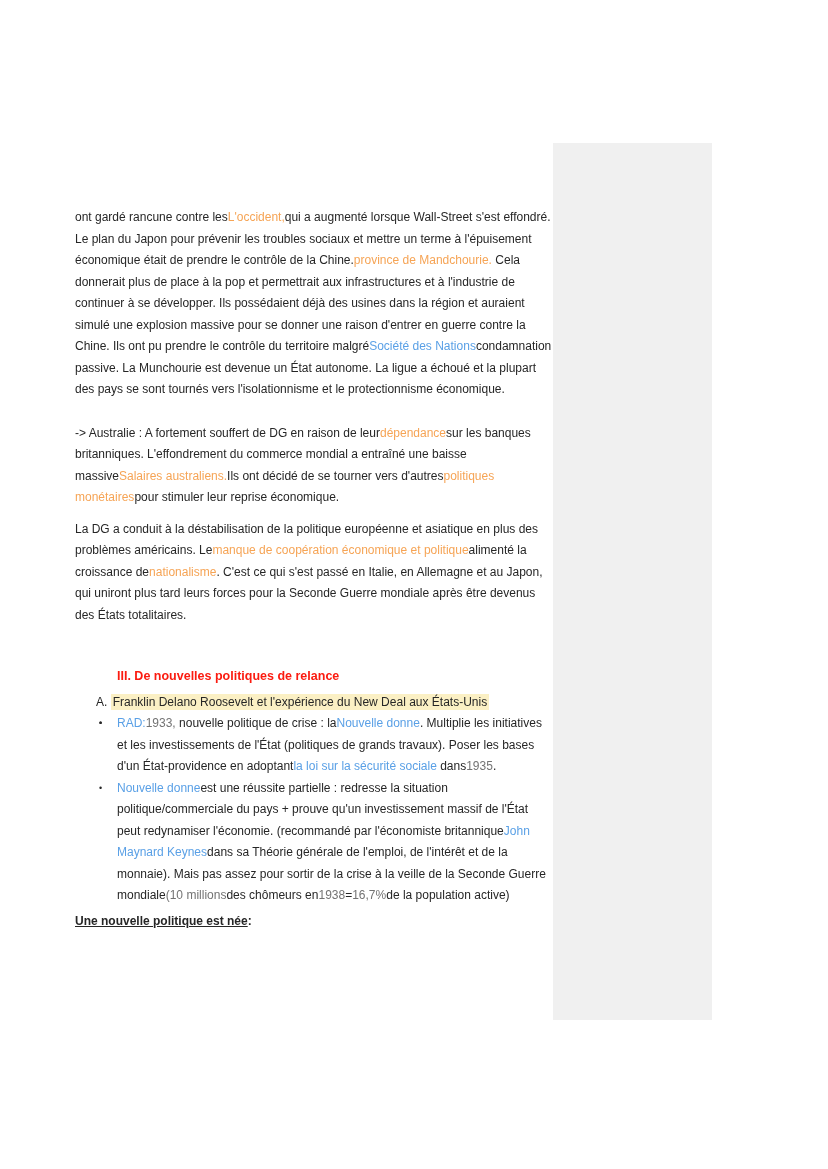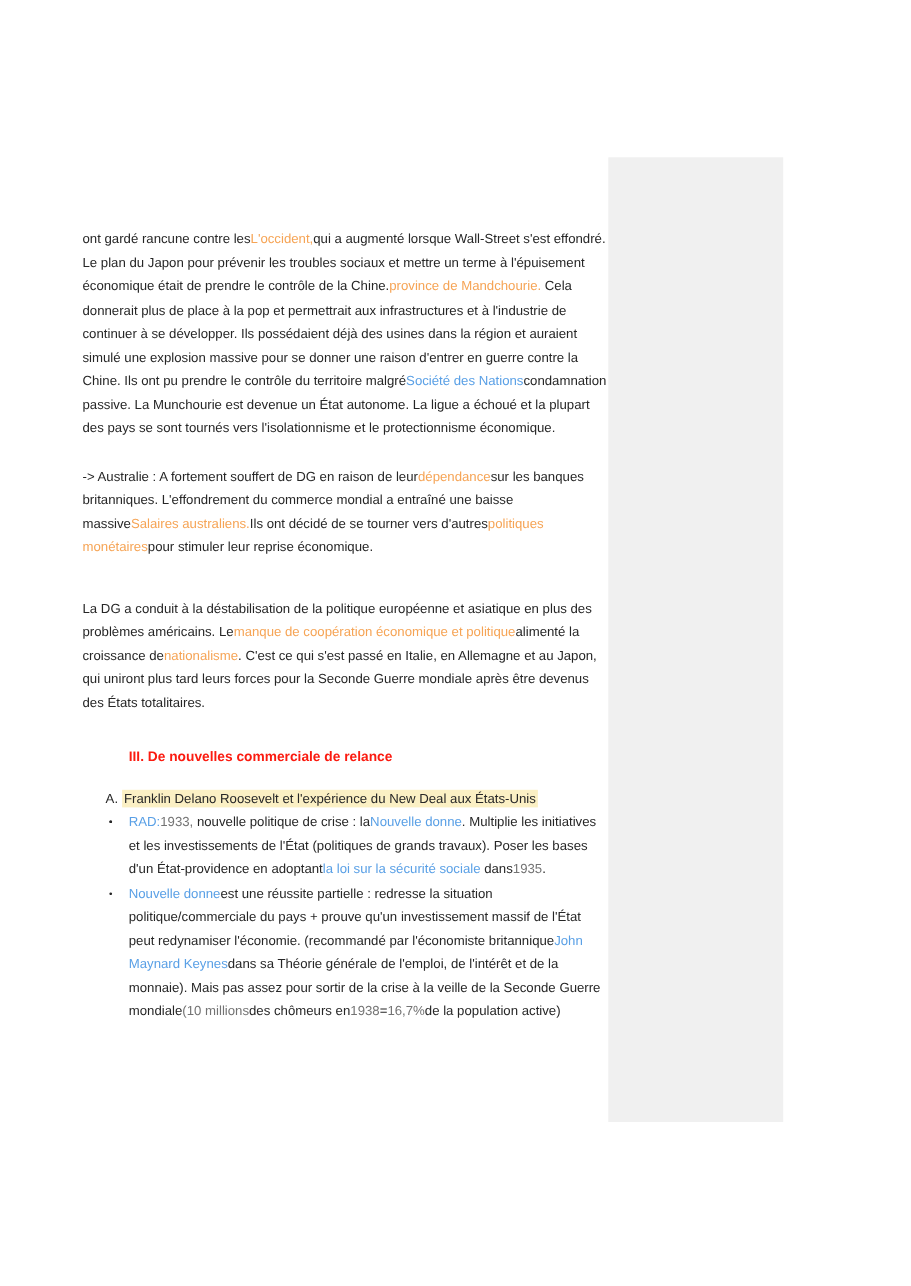--- a/index.html
+++ b/index.html
@@ -24,32 +24,32 @@
   }
   .content {
     position: absolute;
     left: 75px; top: 207px;
     width: 477px;
     font-size: 12px;
     line-height: 21.5px;
     color: #262626;
   }
   .para { margin: 0 0 22px 0; }
-  .para.gap-md { margin-bottom: 34px; }
-  .para.gap-lg { margin-bottom: 28px; }
+  .para.gap-md { margin-bottom: 10px; }
+  .para.gap-lg { margin-bottom: 40px; }
   .orange { color: #f6a455; }
   .blue   { color: #5aa0e6; }
   .pink   { color: #737373; }
   .heading {
     color: #fb1b10;
     font-weight: 700;
     font-size: 12.5px;
     margin: 0 0 0 42px;
   }
-  .section-a { margin: 16px 0 0 21px; }
+  .section-a { margin: 4px 0 0 21px; }
   .hl { background: #fbf0c4; padding: 1px 2px; }
   .bullets { list-style: none; margin: 0; padding: 0; }
   .bullet { position: relative; padding-left: 42px; margin: 0; }
   .marker {
     position: absolute;
     left: 24px; top: 0;
     font-size: 9px;
     line-height: 21.5px;
     color: #262626;
   }
@@ -63,25 +63,26 @@
   <div class="side-panel"></div>
 
   <div class="content">
 
     <p class="para"><span>ont gardé rancune contre les</span><span class="orange">L'occident,</span><span>qui a augmenté lorsque Wall-Street s'est effondré. Le plan du Japon pour prévenir les troubles sociaux et mettre un terme à l'épuisement économique était de prendre le contrôle de la Chine.</span><span class="orange">province de Mandchourie.</span><span> Cela donnerait plus de place à la pop et permettrait aux infrastructures et à l'industrie de continuer à se développer. Ils possédaient déjà des usines dans la région et auraient simulé une explosion massive pour se donner une raison d'entrer en guerre contre la Chine. Ils ont pu prendre le contrôle du territoire malgré</span><span class="blue">Société des Nations</span><span>condamnation passive. La Munchourie est devenue un État autonome. La ligue a échoué et la plupart des pays se sont tournés vers l'isolationnisme et le protectionnisme économique.</span></p>
 
     <p class="para gap-md"><span>-&gt; Australie : A fortement souffert de DG en raison de leur</span><span class="orange">dépendance</span><span>sur les banques britanniques. L'effondrement du commerce mondial a entraîné une baisse massive</span><span class="orange">Salaires australiens.</span><span>Ils ont décidé de se tourner vers d'autres</span><span class="orange">politiques monétaires</span><span>pour stimuler leur reprise économique.</span></p>
 
     <p class="para gap-lg"><span>La DG a conduit à la déstabilisation de la politique européenne et asiatique en plus des problèmes américains. Le</span><span class="orange">manque de coopération économique et politique</span><span>alimenté la croissance de</span><span class="orange">nationalisme</span><span>. C'est ce qui s'est passé en Italie, en Allemagne et au Japon, qui uniront plus tard leurs forces pour la Seconde Guerre mondiale après être devenus des États totalitaires.</span></p>
 
-    <div class="heading">III. De nouvelles commerciale de relance</div>
+    <div class="heading">III. De nouvelles politiques de relance</div>
 
     <div class="section-a"><span>A.</span> <span class="hl">Franklin Delano Roosevelt et l'expérience du New Deal aux États-Unis</span></div>
 
     <ul class="bullets">
       <li class="bullet"><span class="marker">•</span></li>
       <li class="bullet"><span class="marker">•</span><span class="blue">RAD:</span><span class="pink">1933,</span><span> nouvelle politique de crise : la</span><span class="blue">Nouvelle donne</span><span>. Multiplie les initiatives et les investissements de l'État (politiques de grands travaux). Poser les bases d'un État-providence en adoptant</span><span class="blue">la loi sur la sécurité sociale</span><span> dans</span><span class="pink">1935</span><span>.</span></li>
       <li class="bullet"><span class="marker">•</span><span class="blue">Nouvelle donne</span><span>est une réussite partielle : redresse la situation politique/commerciale du pays + prouve qu'un investissement massif de l'État peut redynamiser l'économie. (recommandé par l'économiste britannique</span><span class="blue">John Maynard Keynes</span><span>dans sa Théorie générale de l'emploi, de l'intérêt et de la monnaie). Mais pas assez pour sortir de la crise à la veille de la Seconde Guerre mondiale</span><span class="pink">(10 millions</span><span>des chômeurs en</span><span class="pink">1938</span><span>=</span><span class="pink">16,7%</span><span>de la population active)</span></li>
     </ul>
 
+    <div class="footer"><span class="u">Une nouvelle politique est née</span><span>:</span></div>
 
   </div>
 </div>
 
 </body></html>

